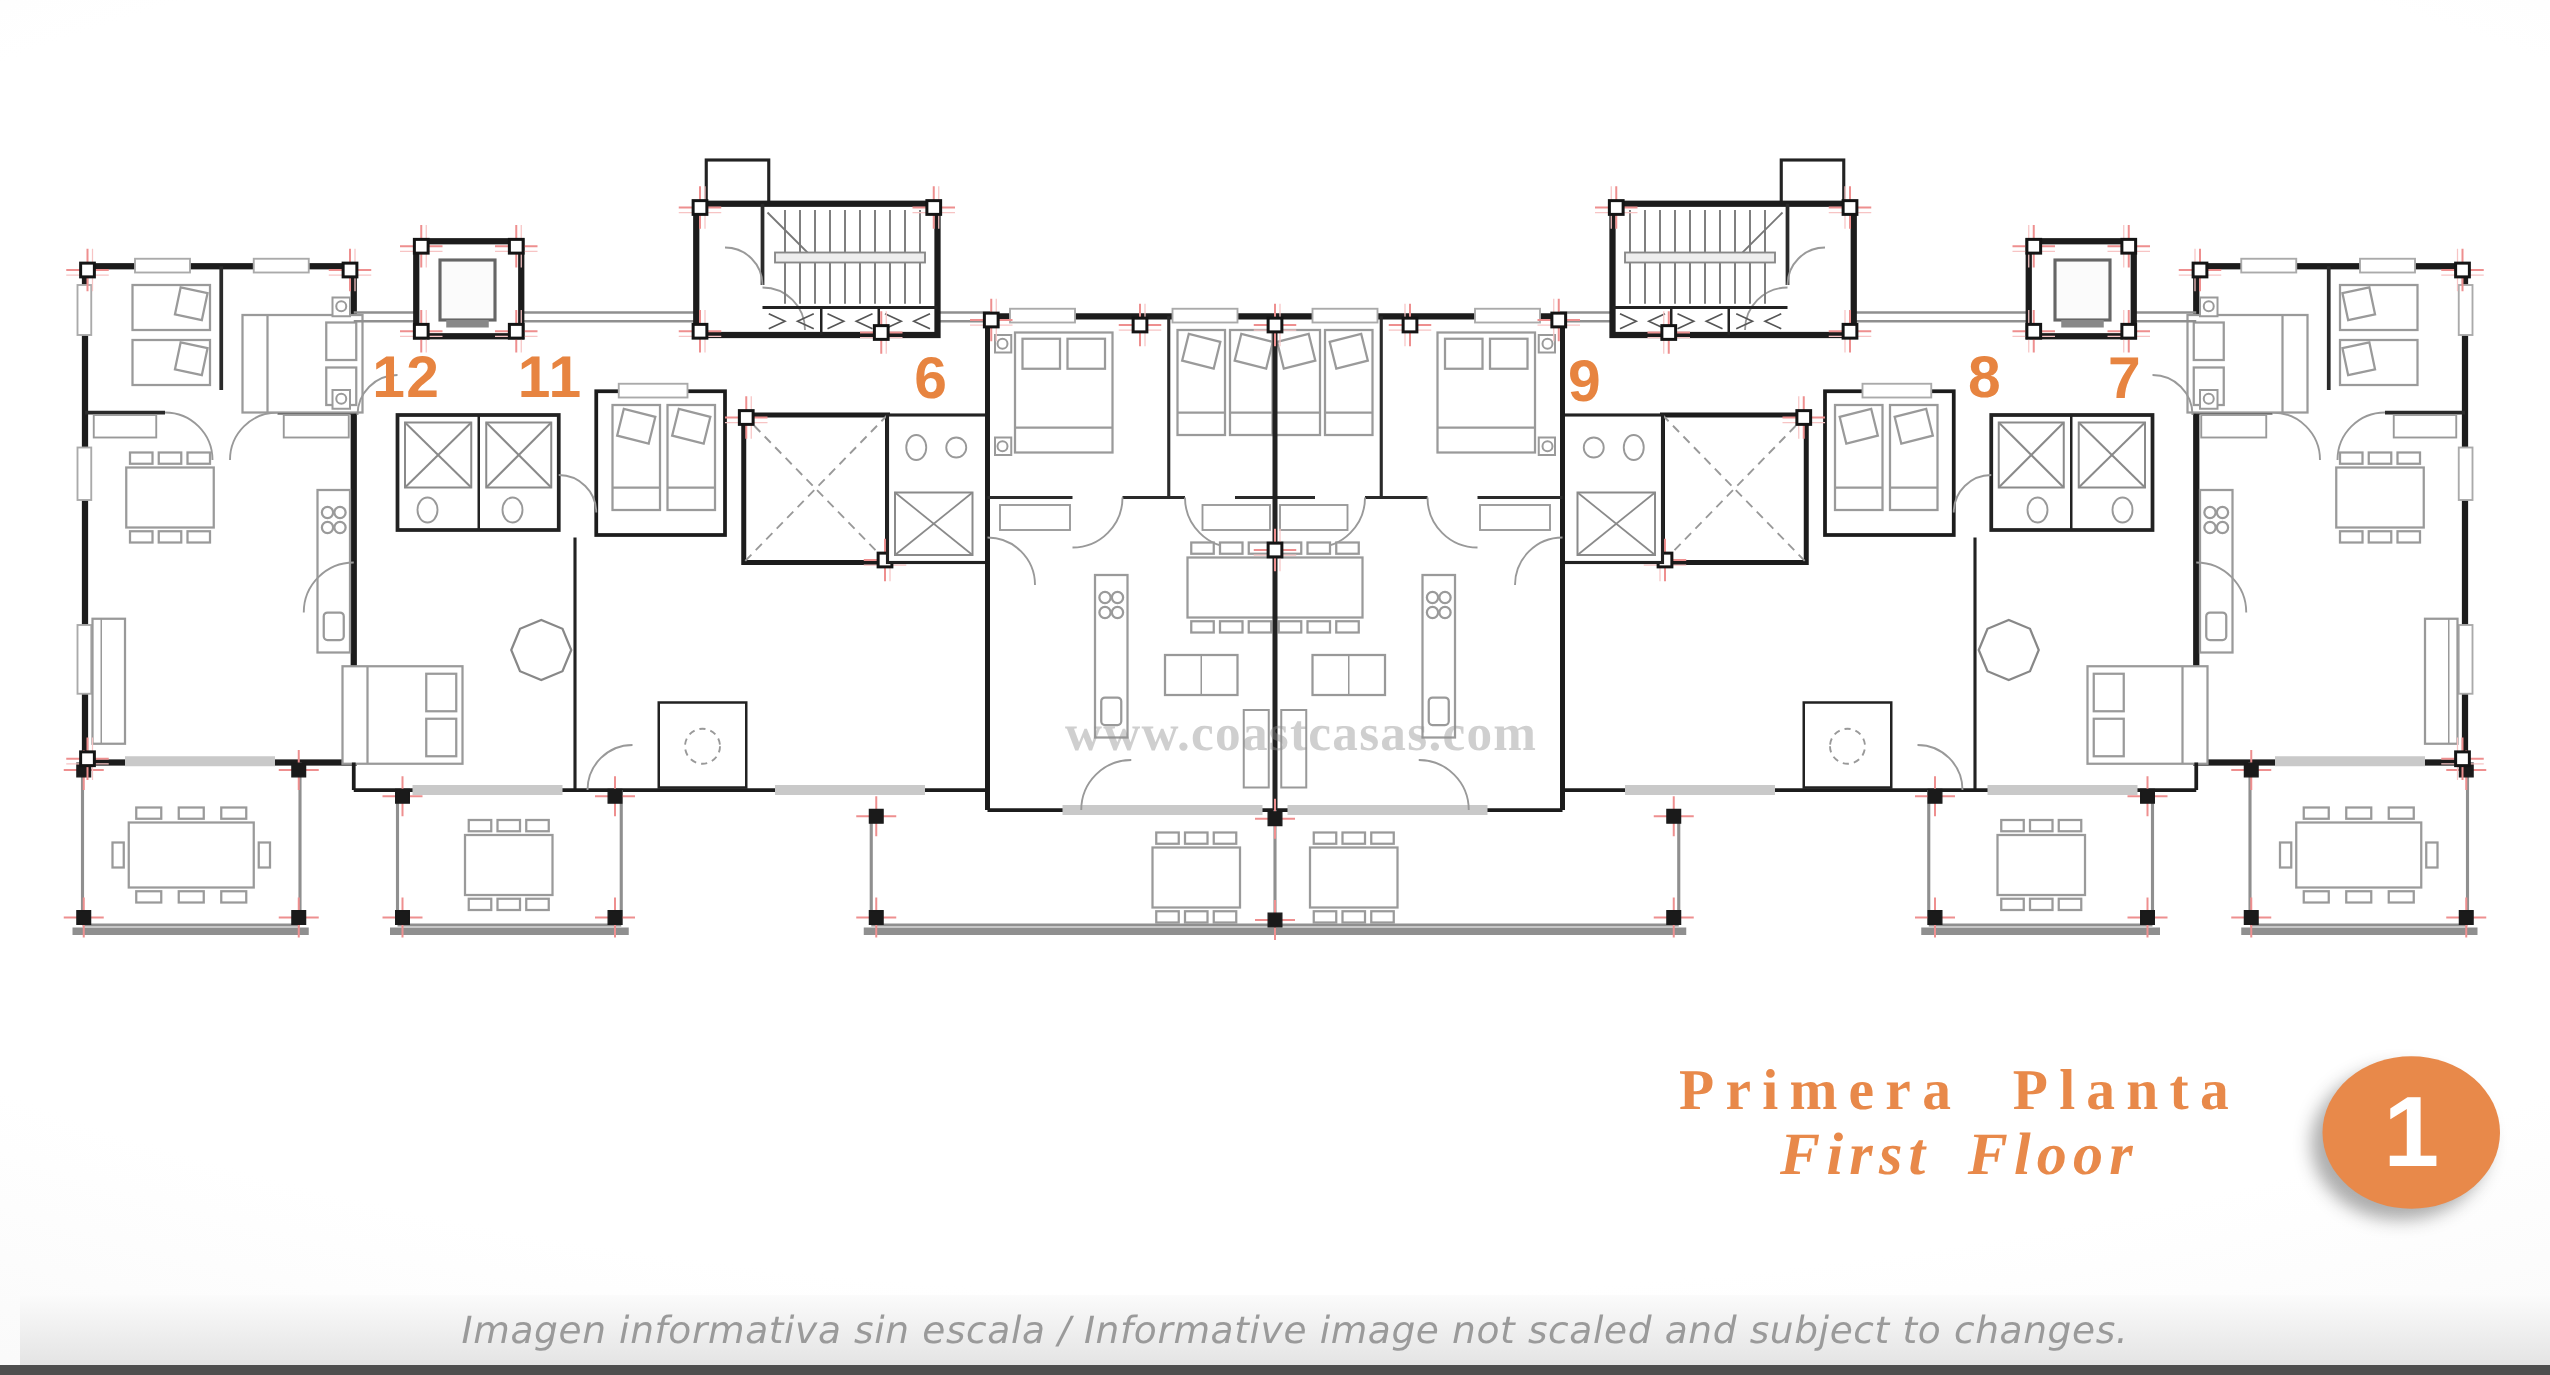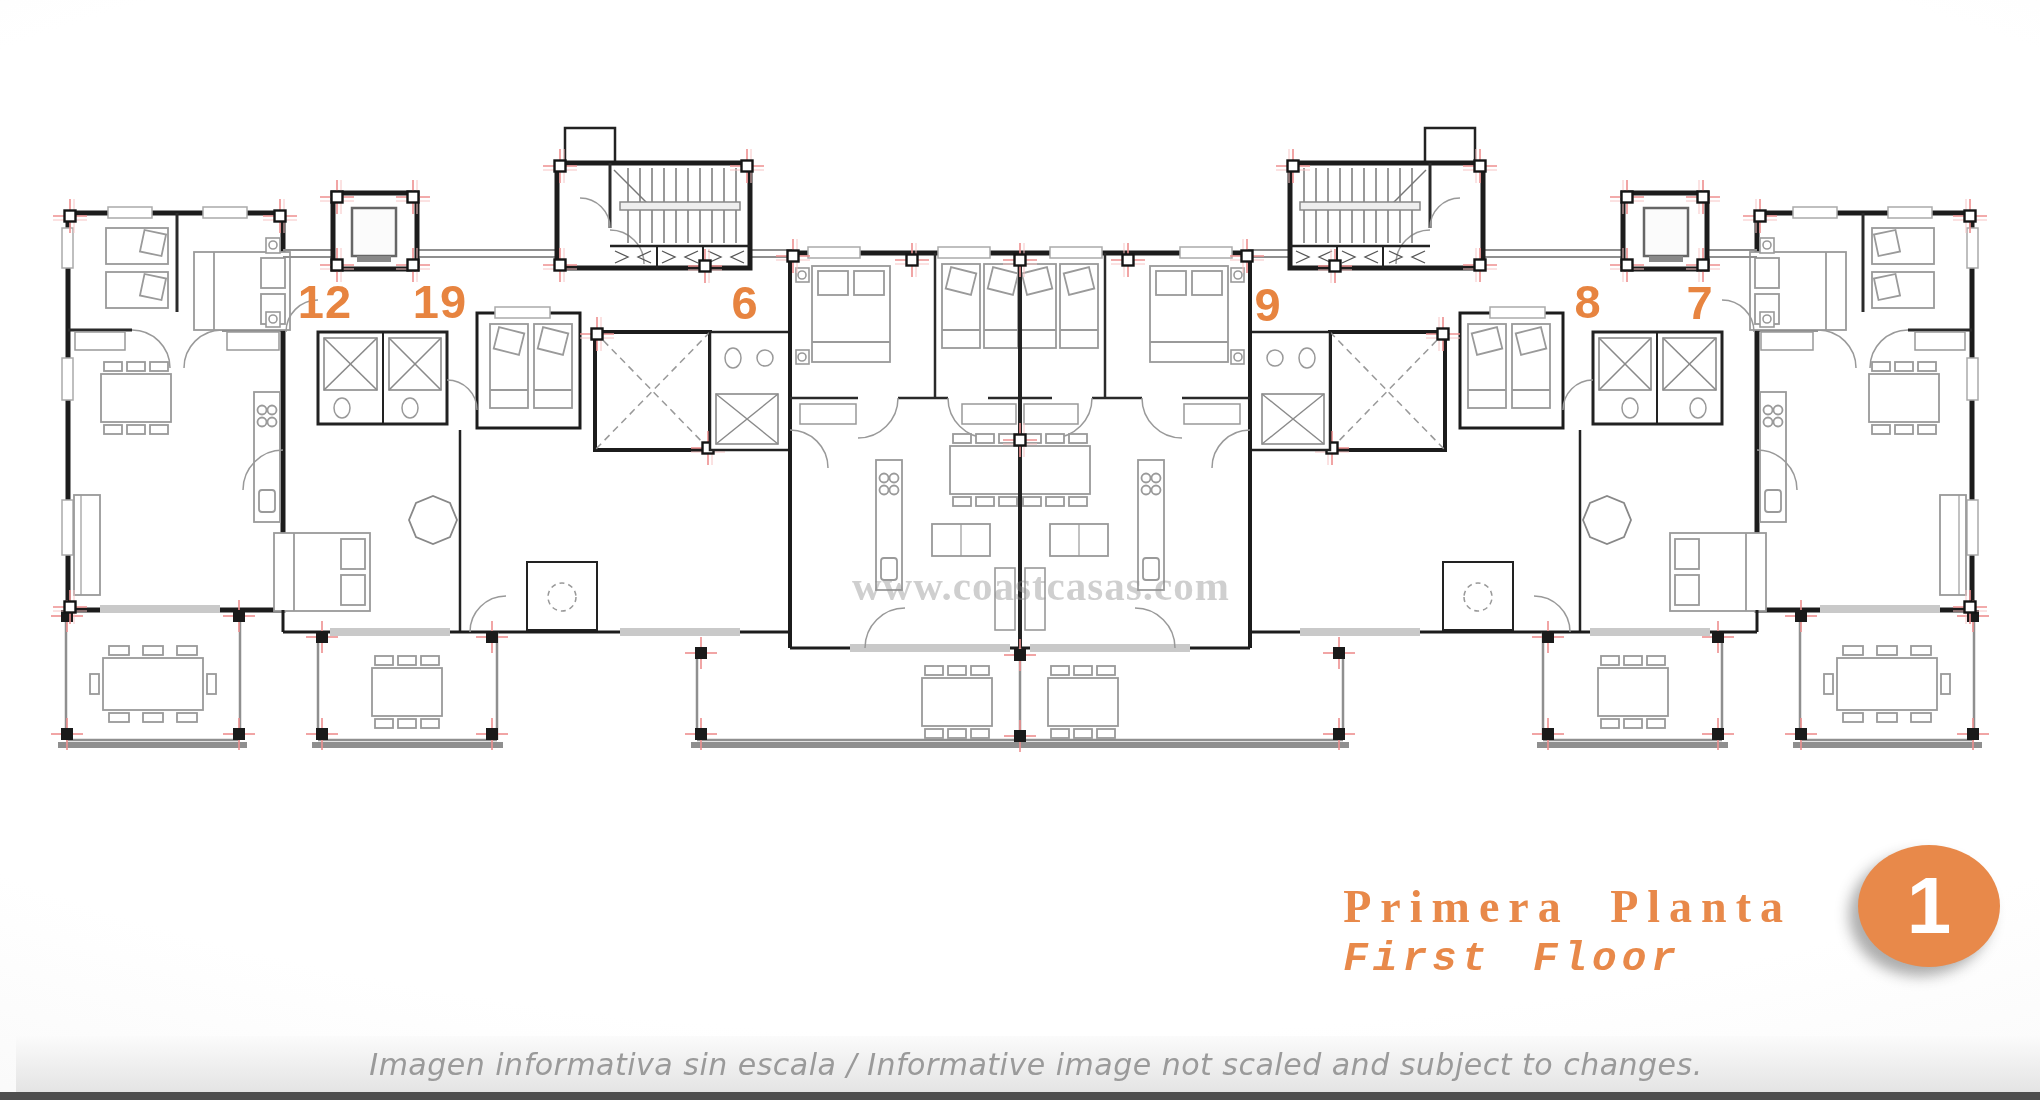--- a/index.html
+++ b/index.html
@@ -12,27 +12,27 @@
   .unit-label{
     position:absolute;transform:translate(-50%,-50%);
     font:700 47px "Liberation Sans", sans-serif;
     color:#E78440;letter-spacing:1px;
   }
   .watermark{
     position:absolute;left:852px;top:524px;
     font:700 41px "Liberation Serif", serif;
     color:#8f8f8f;opacity:.42;letter-spacing:1px;white-space:nowrap;margin-top:38px;
   }
-  .title-block{position:absolute;right:248px;top:846px;text-align:left;color:#E8894A;margin-top:35px;}
+  .title-block{position:absolute;right:248px;top:846px;text-align:center;color:#E8894A;}
   .title-primary{
     font-family:"Liberation Serif", serif;font-weight:700;font-size:46px;
     letter-spacing:9px;word-spacing:20px;line-height:52px;white-space:nowrap;
   }
   .title-secondary{
-    font-family:Liberation Mono, monospace;font-weight:700;font-style:italic;font-size:41px;
+    font-family:Liberation Serif, serif;font-weight:700;font-style:italic;font-size:48px;
     letter-spacing:5px;word-spacing:12px;line-height:52px;white-space:nowrap;
   }
   .floor-badge{
     position:absolute;left:1858px;top:845px;width:142px;height:122px;border-radius:50%;
     background:#E8894A;box-shadow:-9px 9px 14px rgba(40,40,40,.38);
     display:flex;align-items:center;justify-content:center;
   }
   .floor-badge span{font:700 80px "Liberation Sans", sans-serif;color:#fff;}
   .footer-bar{
     position:absolute;left:0;top:1036px;width:2040px;height:56px;
@@ -354,21 +354,21 @@
         <line x1="1020" y1="648" x2="1020" y2="740" stroke="#8f8f8f" stroke-width="2.5"></line>
         <use href="#cmA" x="1020" y="260"></use>
         <use href="#cmA" x="1020" y="440"></use>
         <use href="#cmB" x="1020" y="655"></use>
         <use href="#cmB" x="1020" y="736"></use>
       </g>
     </g>
   </svg>
 
   <div class="unit-label" style="left:325px;top:301px">12</div>
-  <div class="unit-label" style="left:440px;top:301px">19</div>
+  <div class="unit-label" style="left:440px;top:301px">11</div>
   <div class="unit-label" style="left:745px;top:302px">6</div>
   <div class="unit-label" style="left:1268px;top:304px">9</div>
   <div class="unit-label" style="left:1588px;top:301px">8</div>
   <div class="unit-label" style="left:1700px;top:302px">7</div>
 
   <div class="watermark">www.coastcasas.com</div>
 
   <div class="title-block">
     <div class="title-primary">Primera Planta</div>
     <div class="title-secondary">First Floor</div>

